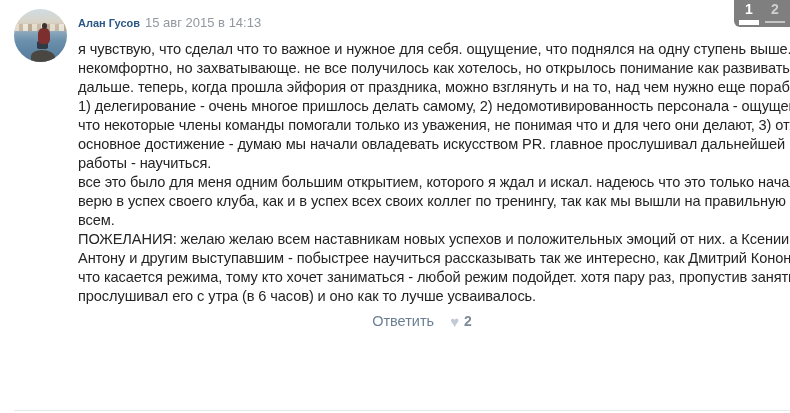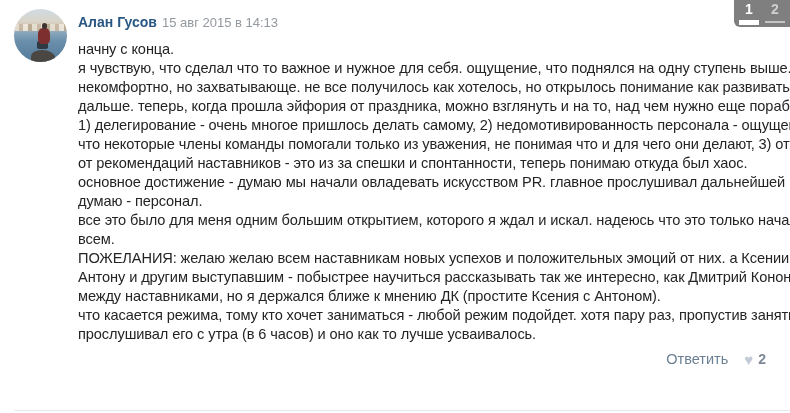--- a/index.html
+++ b/index.html
@@ -57,21 +57,21 @@
   .av-person-legs {
     position: absolute; left: 44%; top: 60%;
     width: 20%; height: 16%;
     background: #2f3a45;
     border-radius: 20%;
   }
 
   
   .header { padding-top: 2px; height: 20px; line-height: 18px; }
   .author {
-    color: #2a5885; font-weight: bold; font-size: 14px;
+    color: #2a5885; font-weight: bold; font-size: 11px;
     text-decoration: none; cursor: pointer;
   }
   .timestamp { color: #939a a1; color: #92989e; font-size: 13px; margin-left: 5px; }
 
   
   .text-block { margin-top: 7px; }
   .text-line {
     font-size: 14.6px;
     line-height: 19px;
     color: #242424;
@@ -103,21 +103,21 @@
   .wink .mouth {
     position: absolute; left: 4px; bottom: 3px;
     width: 8px; height: 4px;
     border-bottom: 1.6px solid #6a4618;
     border-radius: 0 0 50% 50%;
   }
 
   
   .footer {
     margin-top: 7px;
-    display: flex; align-items: center; justify-content: flex-end;
+    display: flex; align-items: center; justify-content: center;
     padding-right: 14px;
     gap: 16px;
   }
   .reply-link {
     color: #6b7f94; font-size: 14.5px; cursor: pointer; text-decoration: none;
   }
   .likes {
     display: flex; align-items: center; gap: 5px; cursor: pointer;
   }
   .heart-icon { color: #c2cbd5; font-size: 15px; line-height: 15px; }
@@ -156,34 +156,32 @@
     <div class="av-person-legs"></div>
     <div class="av-person-body"></div>
     <div class="av-person-head"></div>
   </div>
 
   <div class="header">
     <a class="author">Алан Гусов</a><span class="timestamp">15 авг 2015 в 14:13</span>
   </div>
 
   <div class="text-block">
-      <div class="text-line">начну с конца.</div>
       <div class="text-line">я чувствую, что сделал что то важное и нужное для себя. ощущение, что поднялся на одну ступень выше. было</div>
       <div class="text-line">некомфортно, но захватывающе. не все получилось как хотелось, но открылось понимание как развиваться</div>
       <div class="text-line">дальше. теперь, когда прошла эйфория от праздника, можно взглянуть и на то, над чем нужно еще поработать:</div>
       <div class="text-line">1) делегирование - очень многое пришлось делать самому, 2) недомотивированность персонала - ощущение</div>
       <div class="text-line">что некоторые члены команды помогали только из уважения, не понимая что и для чего они делают, 3) отход</div>
-      <div class="text-line">от рекомендаций наставников - это из за спешки и спонтанности, теперь понимаю откуда был хаос.</div>
       <div class="text-line">основное достижение - думаю мы начали овладевать искусством PR. главное прослушивал дальнейшей</div>
-      <div class="text-line">думаю - персонал.</div>
+      <div class="text-line">работы - научиться.</div>
       <div class="text-line">все это было для меня одним большим открытием, которого я ждал и искал. надеюсь что это только начало. я</div>
+      <div class="text-line">верю в успех своего клуба, как и в успех всех своих коллег по тренингу, так как мы вышли на правильную</div>
       <div class="text-line">всем.</div>
       <div class="text-line">ПОЖЕЛАНИЯ: желаю желаю всем наставникам новых успехов и положительных эмоций от них. а Ксении,</div>
       <div class="text-line">Антону и другим выступавшим - побыстрее научиться рассказывать так же интересно, как Дмитрий Кононов</div>
-      <div class="text-line">между наставниками, но я держался ближе к мнению ДК (простите Ксения с Антоном).</div>
       <div class="text-line">что касается режима, тому кто хочет заниматься - любой режим подойдет. хотя пару раз, пропустив занятие, я</div>
       <div class="text-line">прослушивал его с утра (в 6 часов) и оно как то лучше усваивалось.</div>
     </div>
 
   <div class="footer">
     <a class="reply-link">Ответить</a>
     <div class="likes">
       <span class="heart-icon">♥</span>
       <span class="likes-count">2</span>
     </div>

